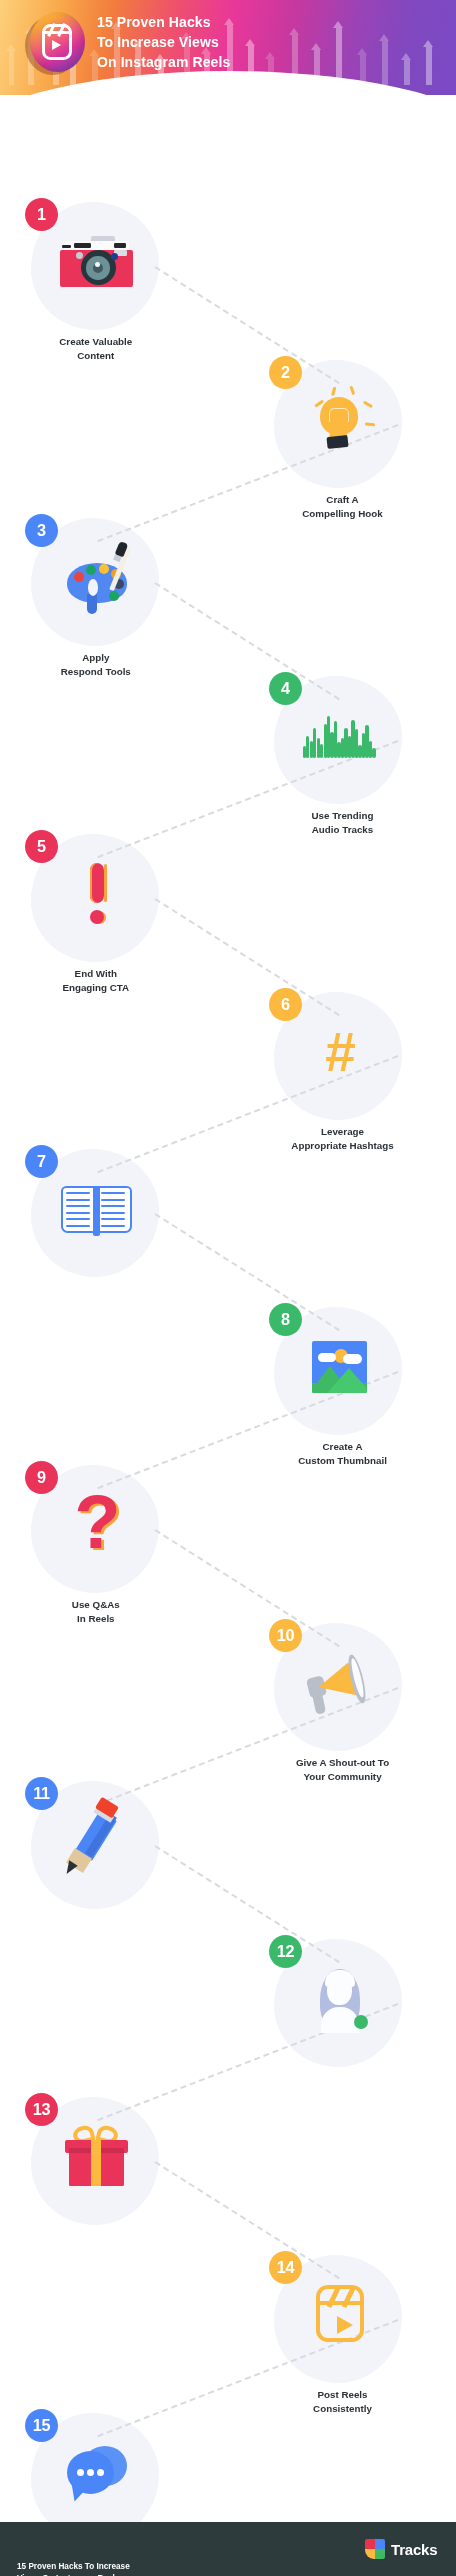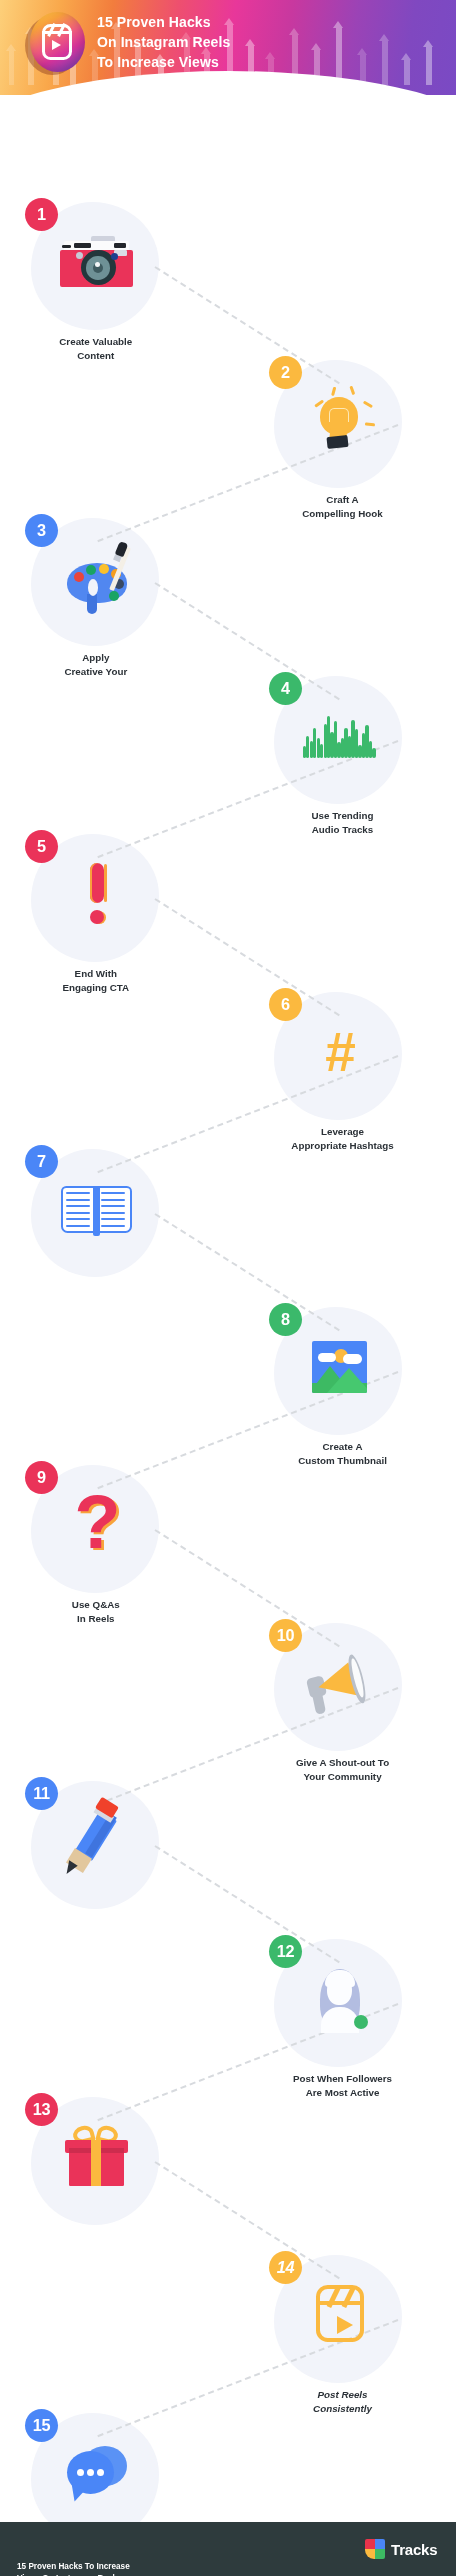--- a/index.html
+++ b/index.html
@@ -420,22 +420,22 @@
           <div class="reel-body"></div>
           <div class="reel-top"></div>
           <div class="reel-slash" style="left:8.5px;"></div>
           <div class="reel-slash" style="left:18px;"></div>
           <div class="reel-play"></div>
         </div>
       </div>
     </div>
     <div class="header-title">
       <div>15 Proven Hacks</div>
+      <div>To Increase Views</div>
       <div>On Instagram Reels</div>
-      <div>To Increase Views</div>
     </div>
     <div class="header-curve"></div>
   </div>
 
   <div class="steps" id="steps-root">
       <div class="step left" style="top: 103px;">
         <div class="blob"></div>
         <div class="icon-box">
           <div class="ico">
             <div class="cam-hump"></div>
@@ -500,21 +500,21 @@
             <div class="brush-stick"></div>
             <div class="brush-ferr"></div>
             <div class="brush-tip"></div>
           </div>
         </div>
         <div class="badge" style="background:#4a86f7">
           <span>3</span>
         </div>
         <div class="caption">
           <div>Apply</div>
-          <div>Creative Your</div>
+          <div>Respond Tools</div>
         </div>
       </div>
       <div class="step right" style="top: 577px;">
         <div class="blob"></div>
         <div class="icon-box">
           <div class="ico">
             <div class="wave">
               <span style="height:11.7px"></span>
               <span style="height:22px"></span>
               <span style="height:17px"></span>
@@ -683,42 +683,38 @@
             <div class="pr-head-bg"></div>
             <div class="pr-shoulder"></div>
             <div class="pr-face"></div>
             <div class="pr-hair"></div>
             <div class="pr-stat"></div>
           </div>
         </div>
         <div class="badge" style="background:#3bb96b">
           <span>12</span>
         </div>
-        <div class="caption">
-          <div>Post When Followers</div>
-          <div>Are Most Active</div>
-        </div>
       </div>
       <div class="step left" style="top: 1998px;">
         <div class="blob"></div>
         <div class="icon-box">
           <div class="ico">
             <div class="gf-bow-l"></div>
             <div class="gf-bow-r"></div>
             <div class="gf-box"></div>
             <div class="gf-lid"></div>
             <div class="gf-shade"></div>
             <div class="gf-rib1"></div>
           </div>
         </div>
         <div class="badge" style="background:#ea3359">
           <span>13</span>
         </div>
       </div>
-      <div class="step right" style="top: 2156px; font-style: italic;">
+      <div class="step right" style="top: 2156px;">
         <div class="blob"></div>
         <div class="icon-box">
           <div class="ico">
             <div class="rl">
               <div class="rl-top"></div>
               <div class="rl-sl" style="left:11.7px"></div>
               <div class="rl-sl" style="left:26px"></div>
               <div class="rl-play"></div>
             </div>
           </div>

